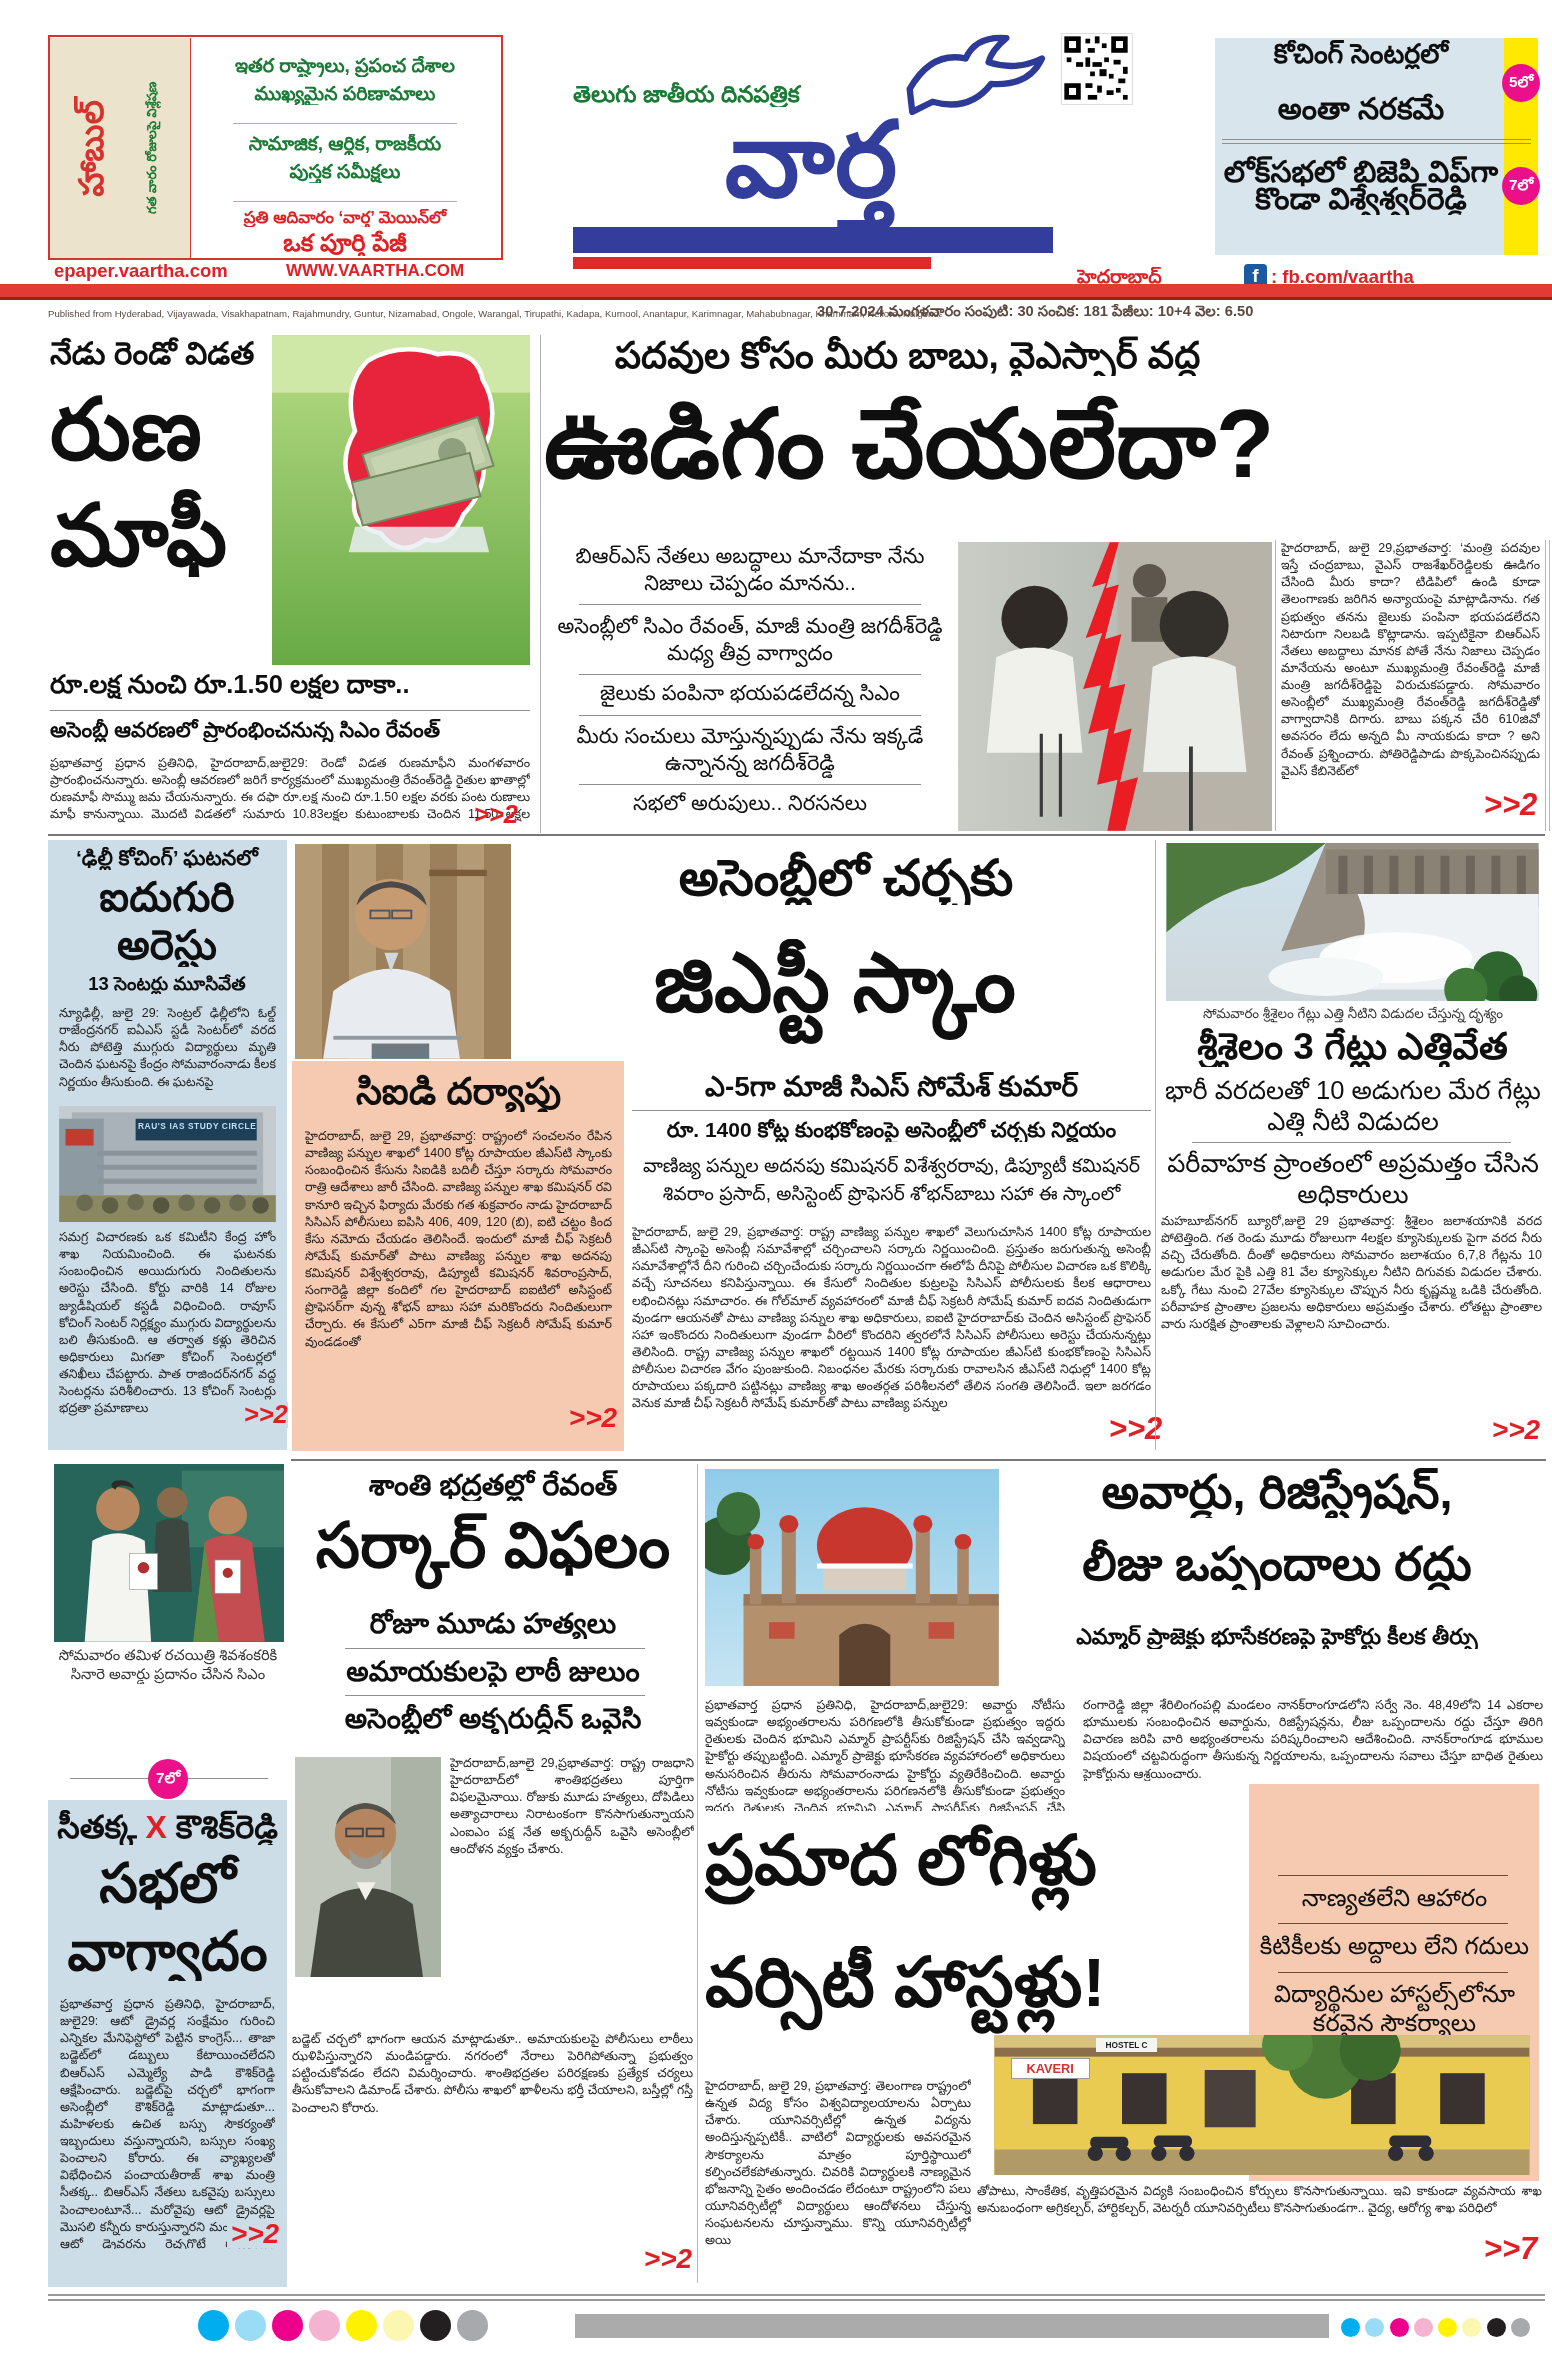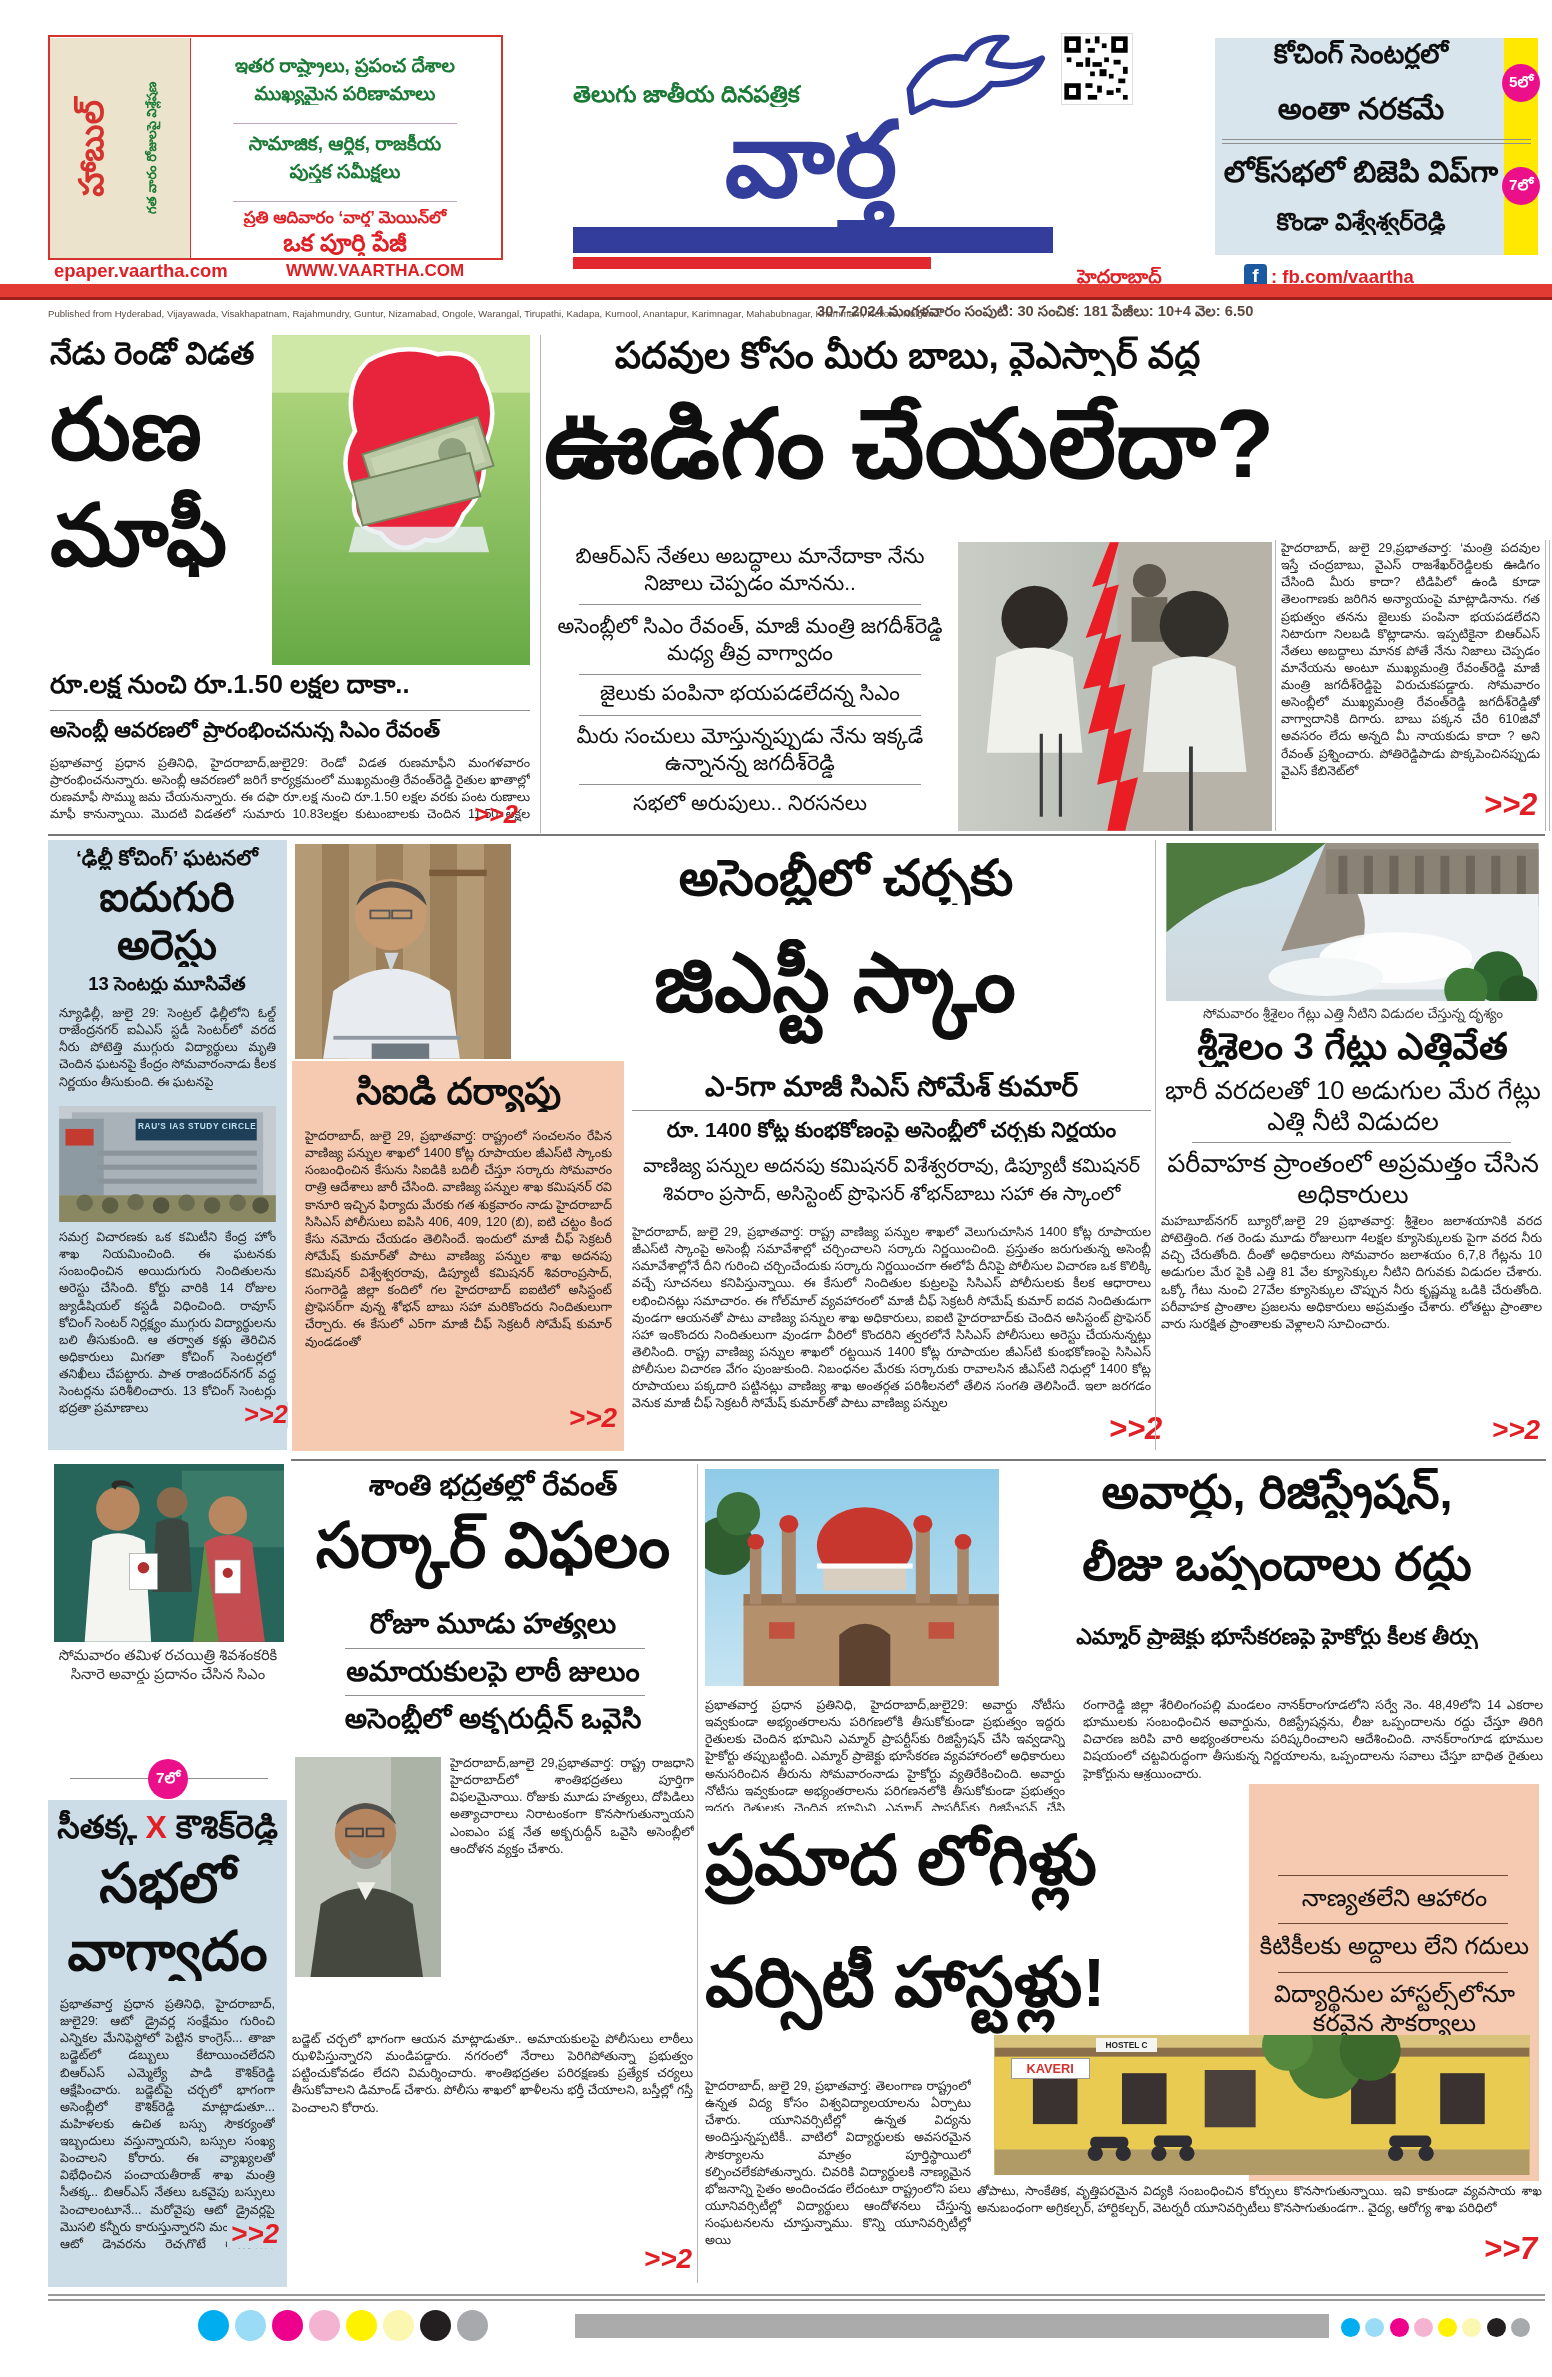--- a/index.html
+++ b/index.html
@@ -86,21 +86,21 @@
     </svg>
   </div>
 
   <div class="abs" style="left:1215px;top:38px;width:323px;height:217px;background:#d9e5ec"></div>
   <div class="abs" style="left:1504px;top:38px;width:34px;height:217px;background:#ffe900"></div>
   <div class="abs hB ctr" style="left:1223px;top:40px;width:276px;font-size:27px">కోచింగ్ సెంటర్లలో</div>
   <div class="abs hB ctr" style="left:1223px;top:93px;width:276px;font-size:30px">అంతా నరకమే</div>
   <div class="abs" style="left:1222px;top:139px;width:309px;height:1.3px;background:#8f8f8f"></div>
   <div class="abs" style="left:1222px;top:143px;width:309px;height:1.3px;background:#8f8f8f"></div>
   <div class="abs hB ctr" style="left:1223px;top:156px;width:276px;font-size:30px">లోక్‌సభలో బిజెపి విప్‌గా</div>
-  <div class="abs hB ctr" style="left:1223px;top:209px;width:276px;font-size:24px">కొండా విశ్వేశ్వర్‌రెడ్డి</div>
+  <div class="abs hB ctr" style="left:1223px;top:183px;width:276px;font-size:30px">కొండా విశ్వేశ్వర్‌రెడ్డి</div>
   <div class="pg" style="left:1502px;top:64px;width:38px;height:38px;font-size:15.3px">5లో</div>
   <div class="pg" style="left:1502px;top:167px;width:38px;height:38px;font-size:15.3px">7లో</div>
 
   <div class="abs hB red" style="left:1077px;top:267px;width:128px;font-size:19px">హైదరాబాద్</div>
   <div class="abs" style="left:1244px;top:264px;width:23px;height:23px;background:#1b59a0;border-radius:3.8px;color:#fff;font-weight:bold;font-size:19px;text-align:center;line-height:23px">
        <span>f</span></div>
   <div class="abs hB red" style="left:1271px;top:267px;width:211px;font-size:18.5px">: fb.com/vaartha</div>
 
   <div class="abs" style="left:0;top:284px;width:1552px;height:12.8px;background:#e23b33;border-bottom:3.2px solid #9e1f1c"></div>
   <div class="abs" style="left:48px;top:308px;width:894px;font-size:9.6px;color:#5c4a40;white-space:nowrap;overflow:hidden">Published from Hyderabad, Vijayawada, Visakhapatnam, Rajahmundry, Guntur, Nizamabad, Ongole, Warangal, Tirupathi, Kadapa, Kurnool, Anantapur, Karimnagar, Mahabubnagar, Khammam, Nellore, Nalgonda, Tadepalligudem, Srikakulam</div>

